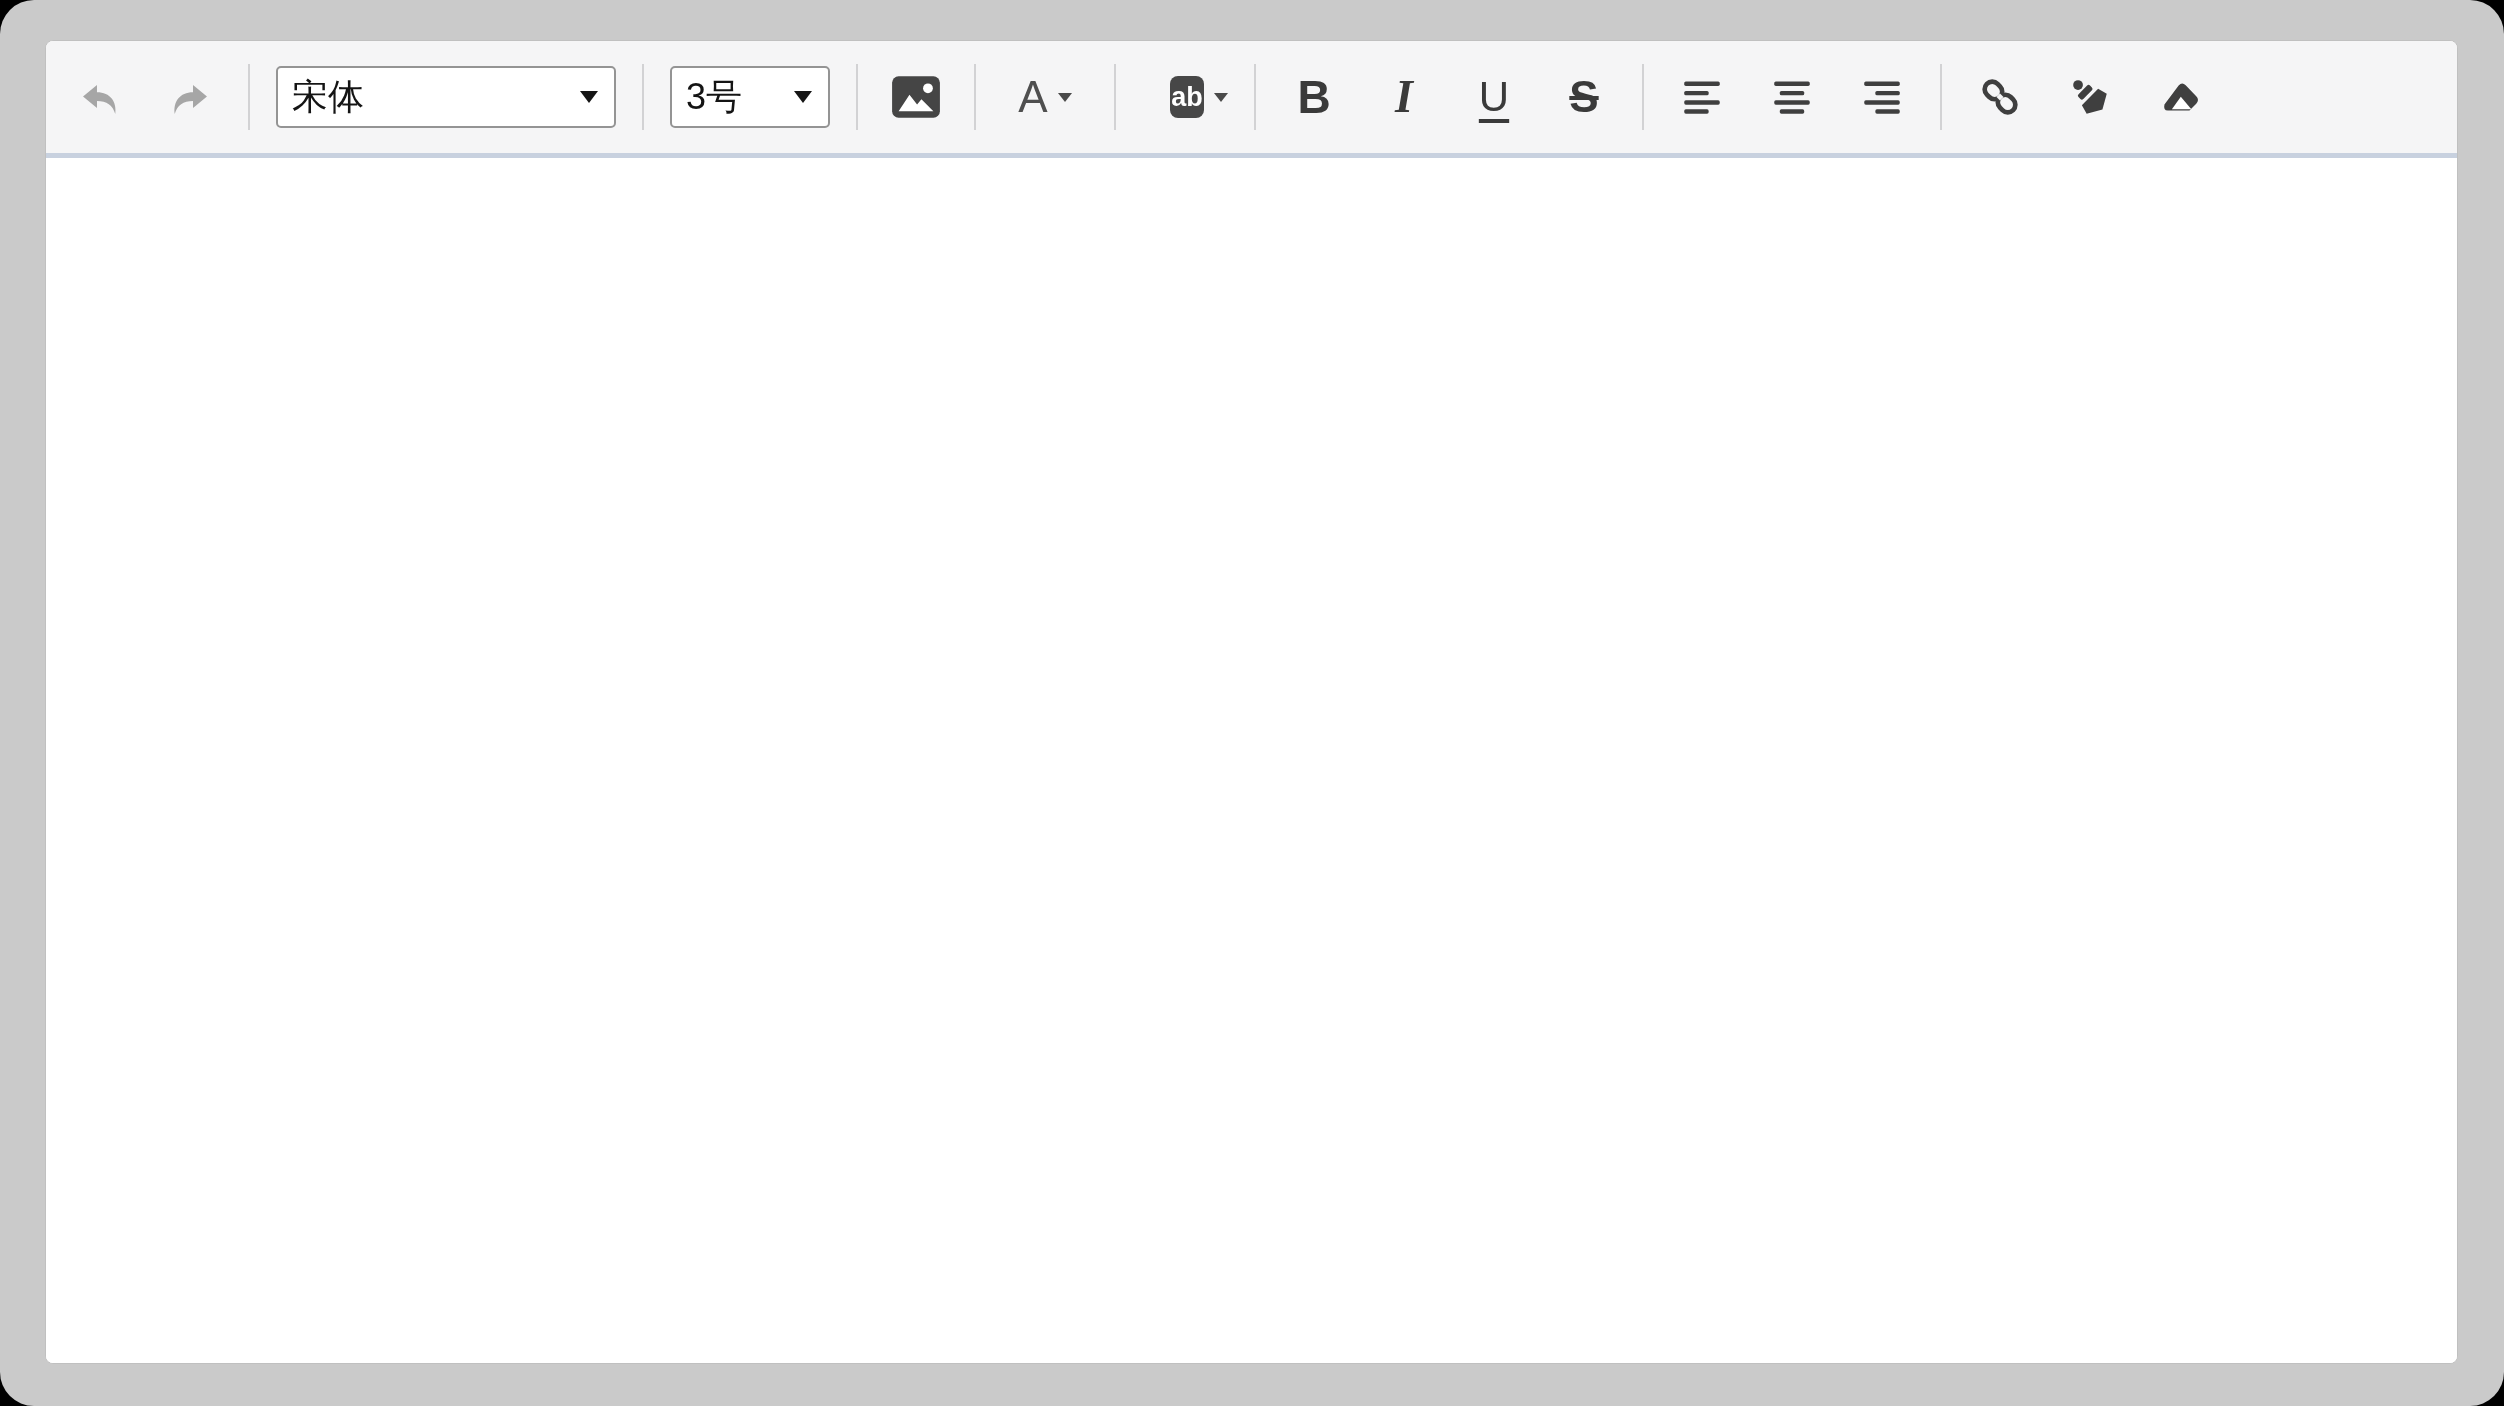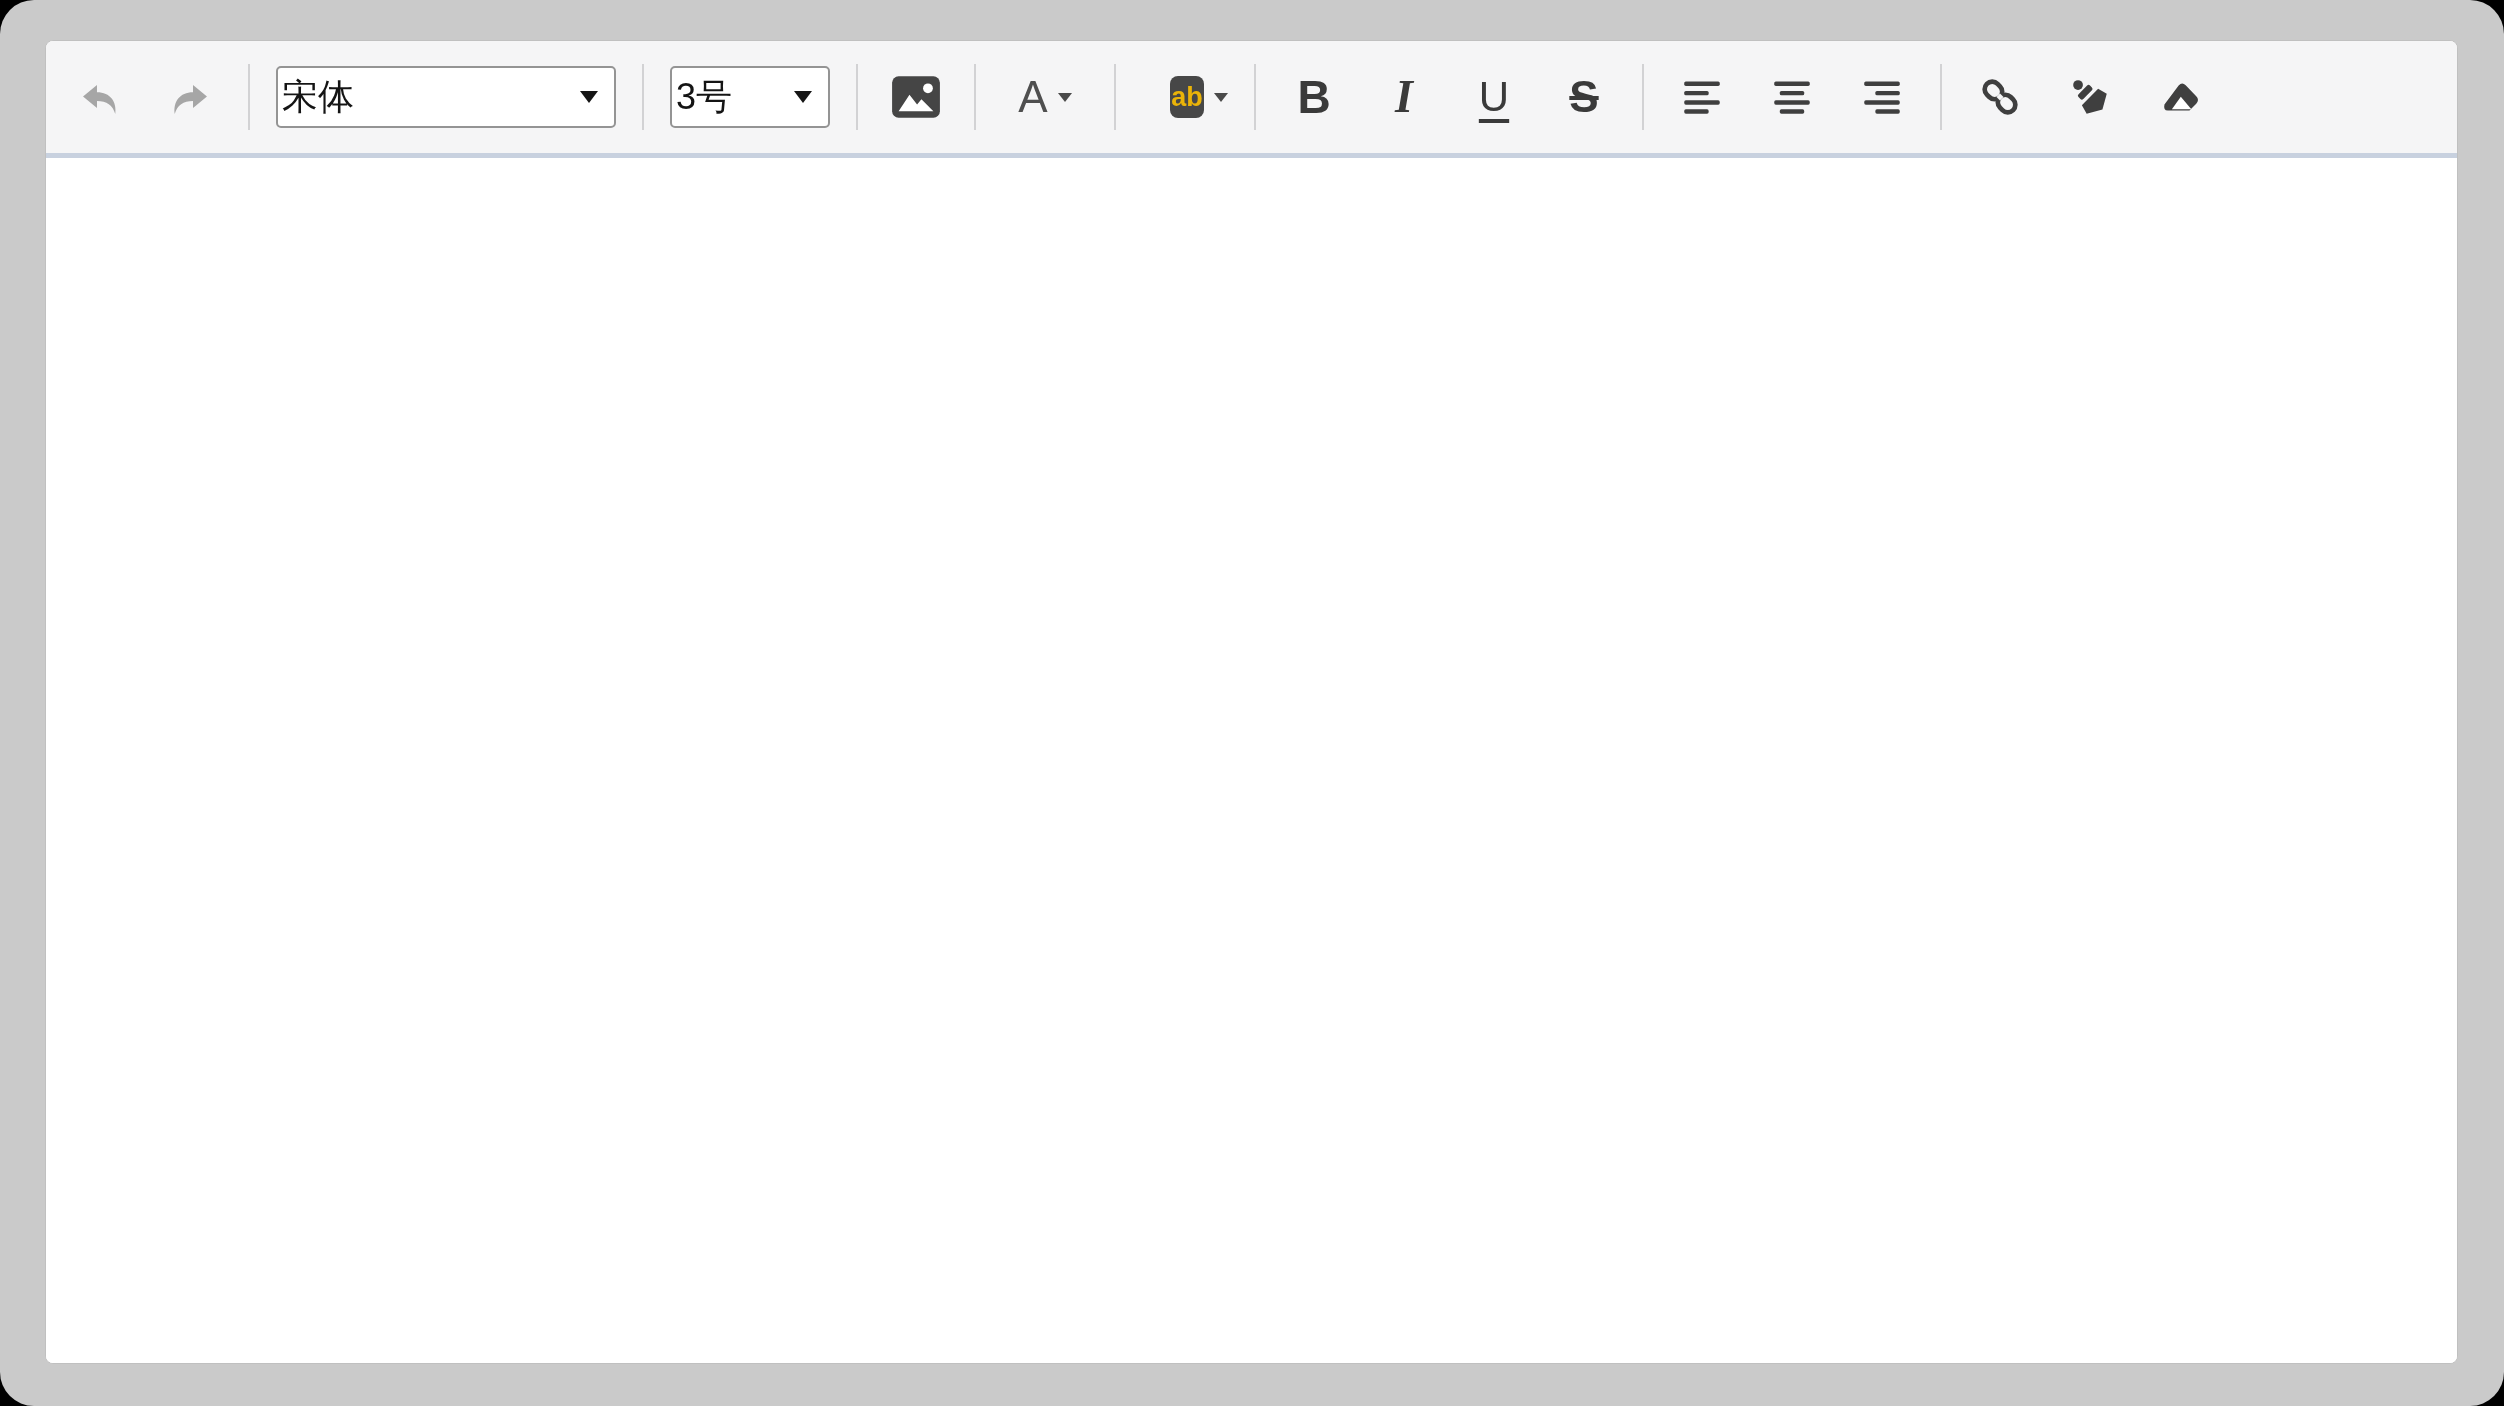--- a/index.html
+++ b/index.html
@@ -70,21 +70,21 @@
     background:#fff;
     border:2px solid var(--select-border);
     border-radius:5px;
     display:flex;align-items:center;
     flex:0 0 auto;
     cursor:pointer;
     font-size:36px;color:#141414;
   }
   .select-font{width:336px;}
   .select-size{width:156px;gap:16px;}
-  .select .value{padding-left:4px;flex:1;}
+  .select .value{padding-left:14px;flex:1;}
   .caret{
     width:0;height:0;
     border-left:9px solid transparent;
     border-right:9px solid transparent;
     border-top:12px solid #151515;
     margin-right:16px;
     flex:0 0 auto;
   }
   .caret-sm{
     width:0;height:0;
@@ -93,21 +93,21 @@
     border-top:9px solid #4a4a4a;
     margin-left:10px;
   }
   .a-label{
     font-size:44px;color:#4f4f4f;line-height:1;
   }
   .ab-chip{
     width:46px;height:42px;
     background:#474747;
     border-radius:8px;
-    color:#eab308;
+    color:#ffffff;
     font-size:27px;font-weight:bold;
     display:flex;align-items:center;justify-content:center;margin-left:28px;
   }
   .content{
     flex:1;
     background:var(--canvas);
     font-size:34px;color:#222;
     padding:24px 30px;
     outline:none;
   }

